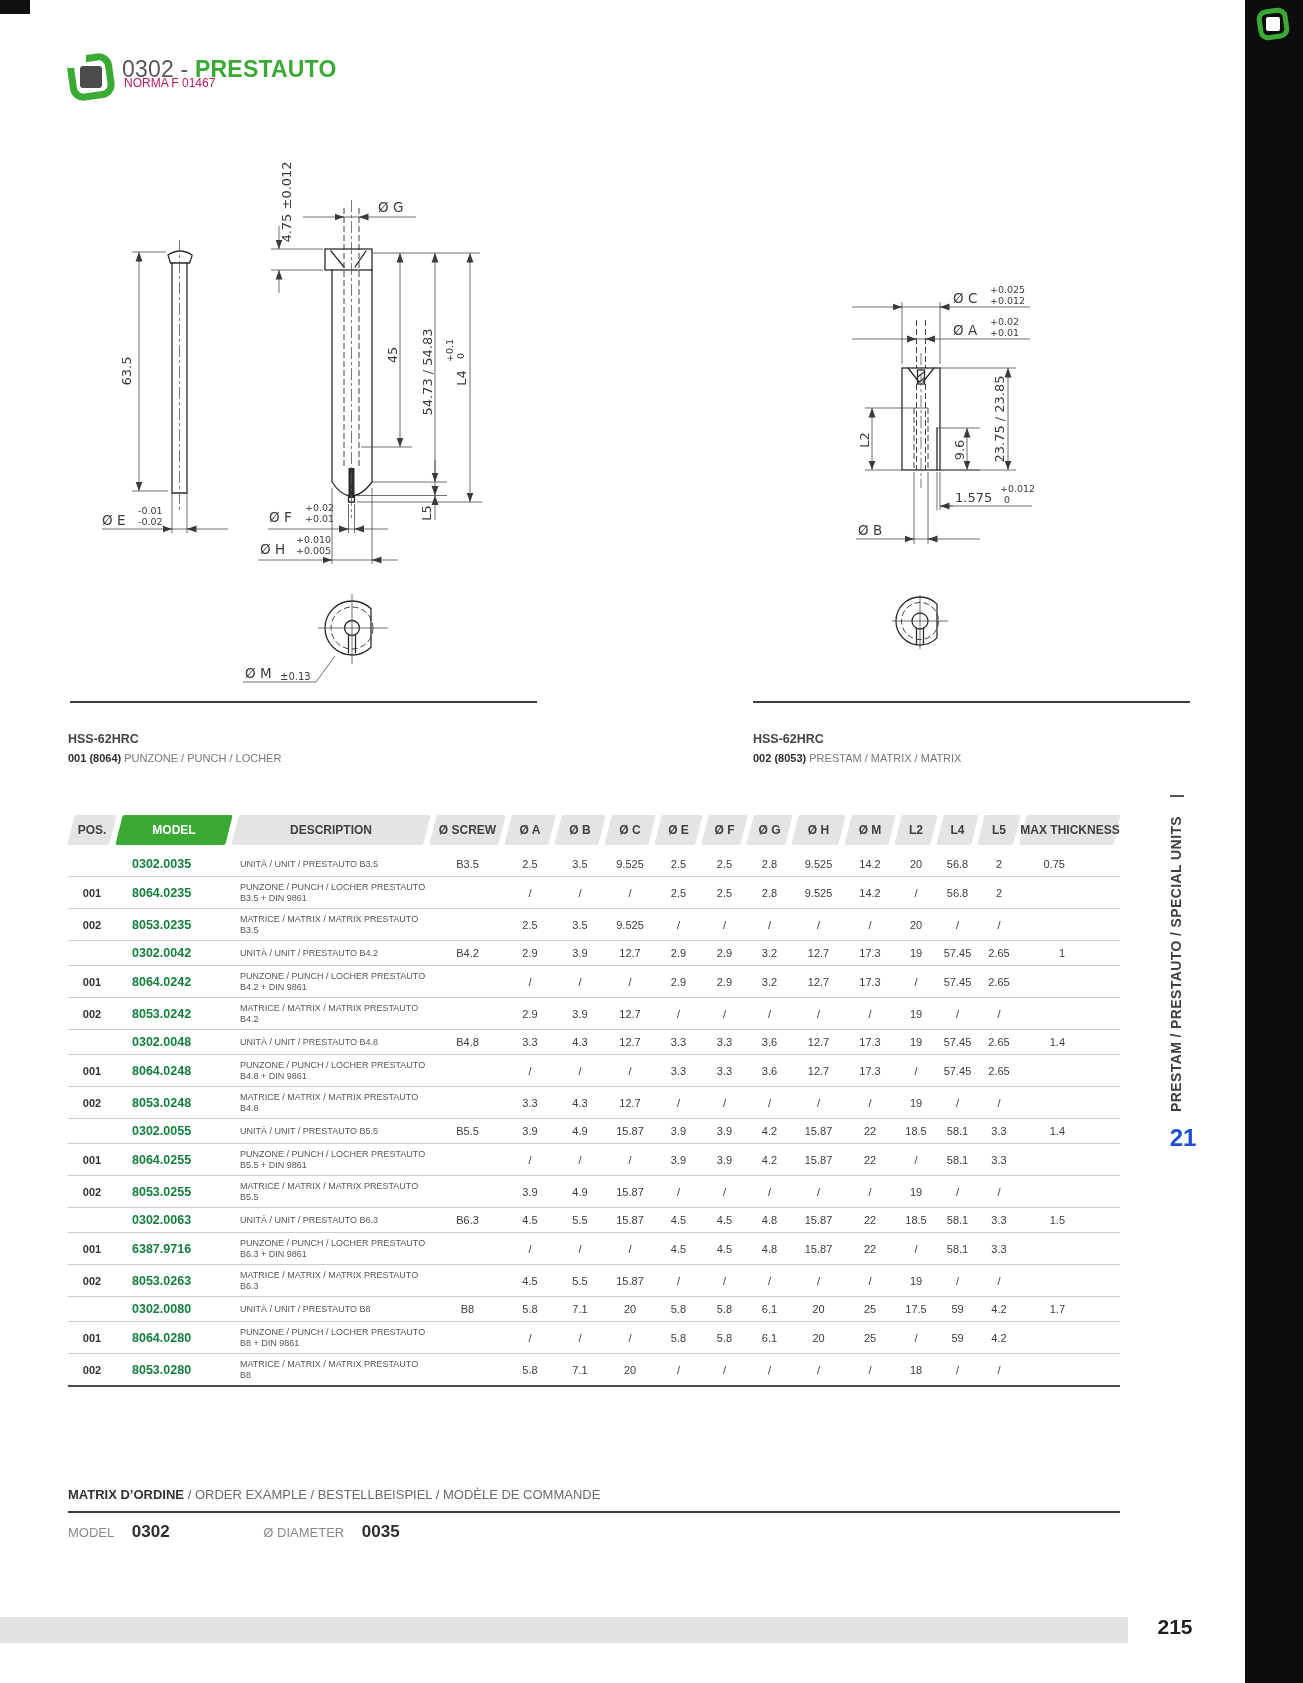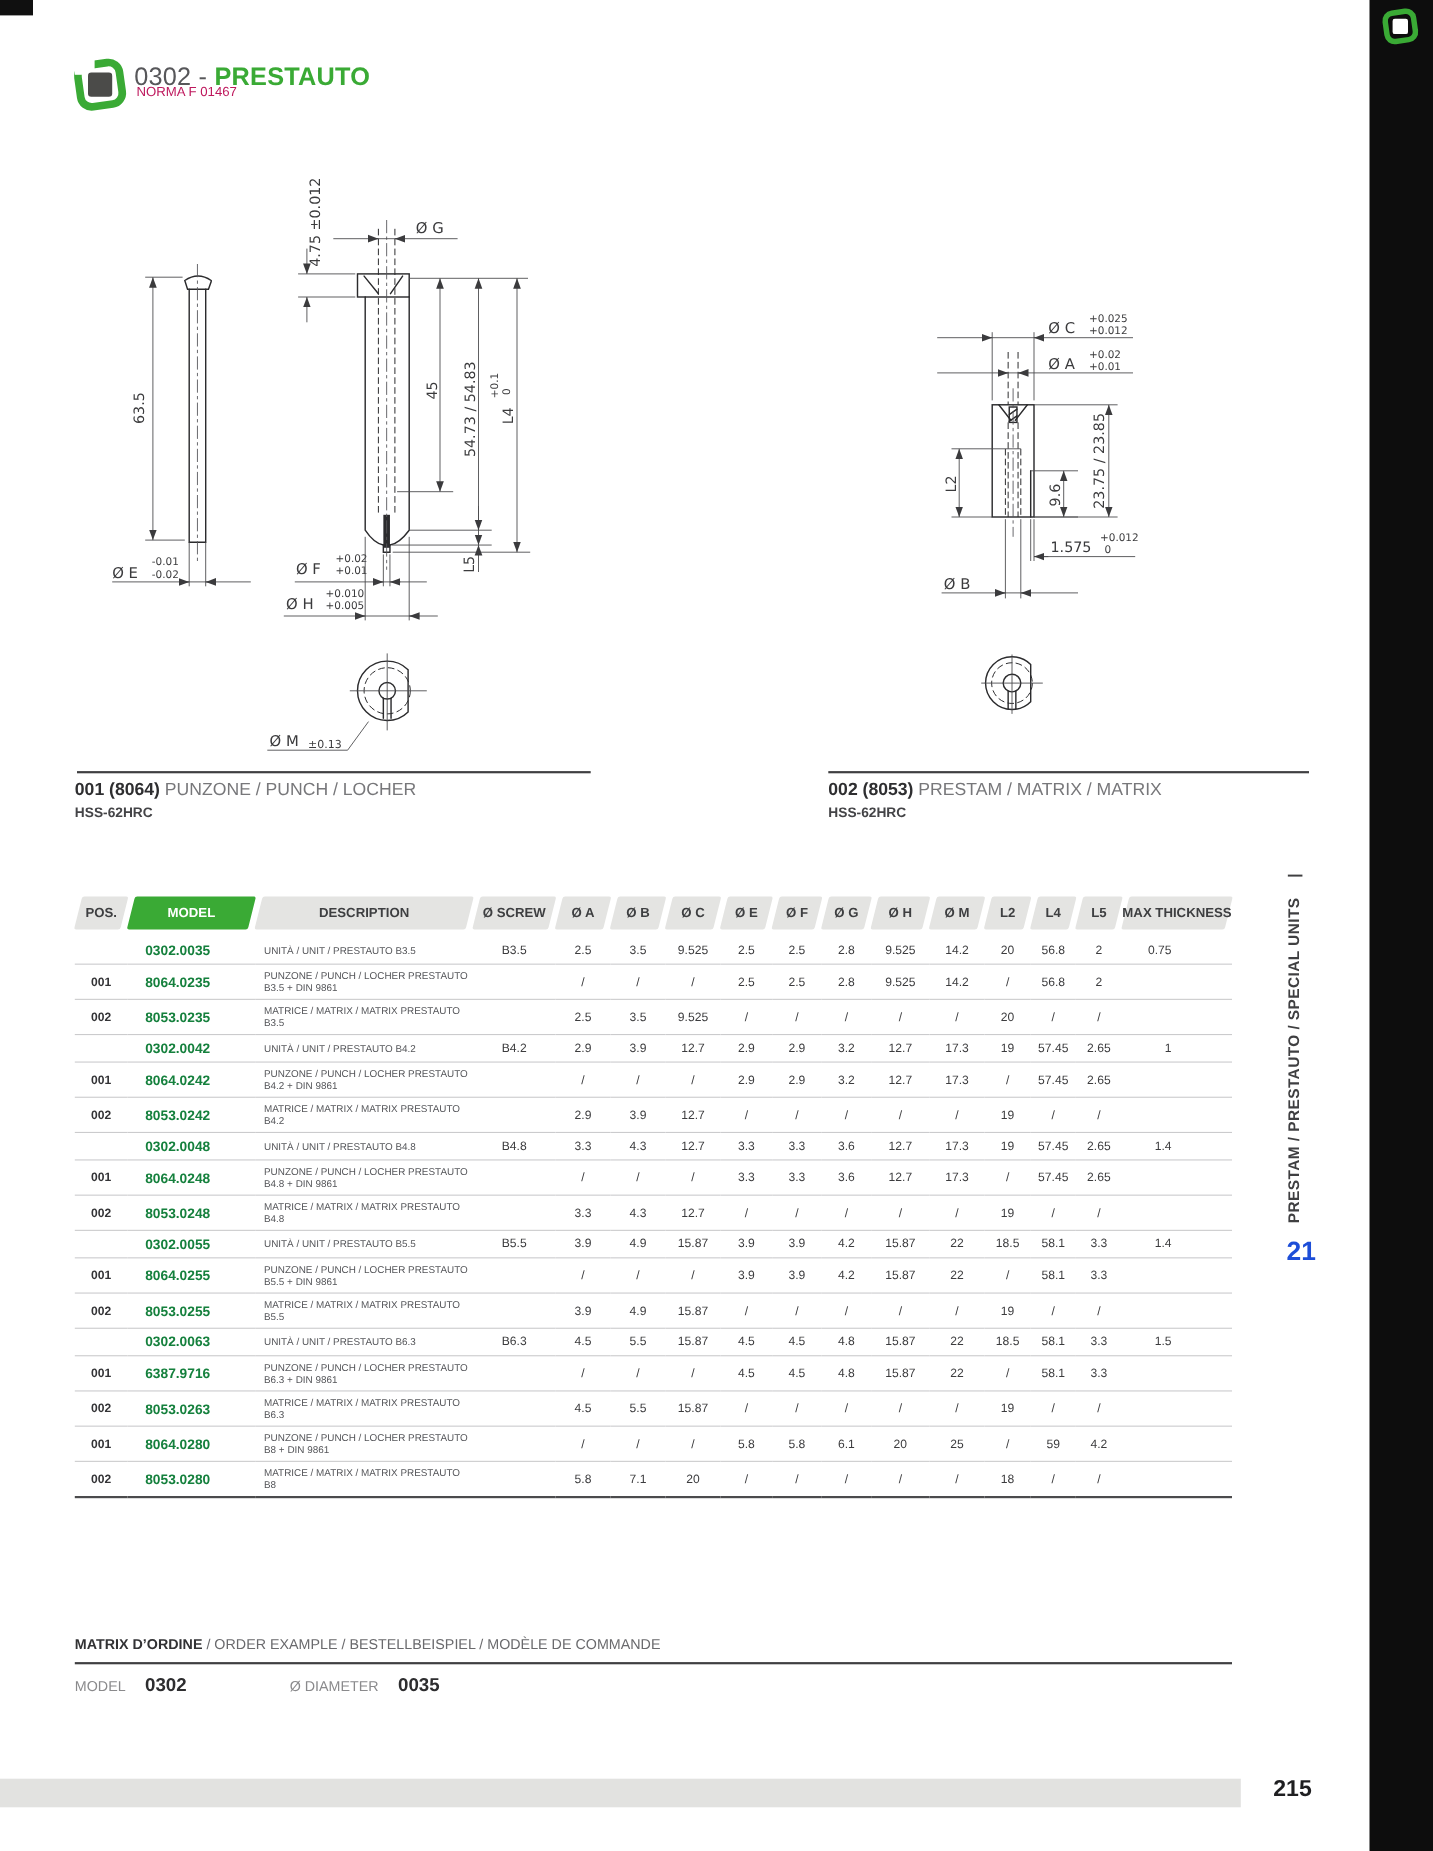--- a/index.html
+++ b/index.html
@@ -23,21 +23,21 @@
   .thin{stroke:#4a4a4c;stroke-width:.8;fill:none;}
   .dash{stroke:#2b2b2d;stroke-width:.9;fill:none;stroke-dasharray:6 3;}
   .cl{stroke:#55555a;stroke-width:.8;fill:none;stroke-dasharray:12 3 3 3;}
   .dtext{fill:#3b3b3d;font-size:13px;font-family:"DejaVu Sans",sans-serif;}
   .dtextB{fill:#3b3b3d;font-size:13.5px;font-family:"DejaVu Sans",sans-serif;}
   .tol{fill:#3b3b3d;font-size:9.5px;font-family:"DejaVu Sans",sans-serif;}
   .tolB{fill:#3b3b3d;font-size:10px;font-family:"DejaVu Sans",sans-serif;}
 
   
   .rule{height:1.5px;background:#3f3f41;}
-  .cap-line{font-size:16px;color:#77777a;white-space:nowrap;}
+  .cap-line{font-size:11px;color:#77777a;white-space:nowrap;margin-top:42px;}
   .cap-line b{color:#2e2e30;font-weight:bold;}
   .cap-mat{font-size:12.5px;color:#444447;font-weight:bold;}
 
   
   .parts{left:68px;top:815px;width:1052px;border-collapse:collapse;table-layout:fixed;}
   .cw0{width:48px}.cw1{width:116px}.cw2{width:198px}.cw3{width:75px}
   .cw4{width:50px}.cw5{width:50px}.cw6{width:50px}.cw7{width:47px}
   .cw8{width:45px}.cw9{width:45px}.cw10{width:53px}.cw11{width:50px}
   .cw12{width:42px}.cw13{width:41px}.cw14{width:42px}.cw15{width:100px}
   .parts thead th{position:relative;height:30px;padding:0;border-bottom:7px solid transparent;}
@@ -671,20 +671,40 @@
           <td class="td-num">/</td>
           <td class="td-num">/</td>
           <td class="td-num">/</td>
           <td class="td-num">/</td>
           <td class="td-num">/</td>
           <td class="td-num">19</td>
           <td class="td-num">/</td>
           <td class="td-num">/</td>
           <td class="td-max"></td>
         </tr>
+        <tr class="row-unit">
+          <td class="td-pos"></td>
+          <td class="td-model">0302.0080</td>
+          <td class="td-desc">
+            <div>UNITÀ / UNIT / PRESTAUTO B8</div>
+          </td>
+          <td class="td-num">B8</td>
+          <td class="td-num">5.8</td>
+          <td class="td-num">7.1</td>
+          <td class="td-num">20</td>
+          <td class="td-num">5.8</td>
+          <td class="td-num">5.8</td>
+          <td class="td-num">6.1</td>
+          <td class="td-num">20</td>
+          <td class="td-num">25</td>
+          <td class="td-num">17.5</td>
+          <td class="td-num">59</td>
+          <td class="td-num">4.2</td>
+          <td class="td-max">1.7</td>
+        </tr>
         <tr class="row-sub">
           <td class="td-pos">001</td>
           <td class="td-model">8064.0280</td>
           <td class="td-desc">
             <div>PUNZONE / PUNCH / LOCHER PRESTAUTO</div>
             <div>B8 + DIN 9861</div>
           </td>
           <td class="td-num"></td>
           <td class="td-num">/</td>
           <td class="td-num">/</td>

